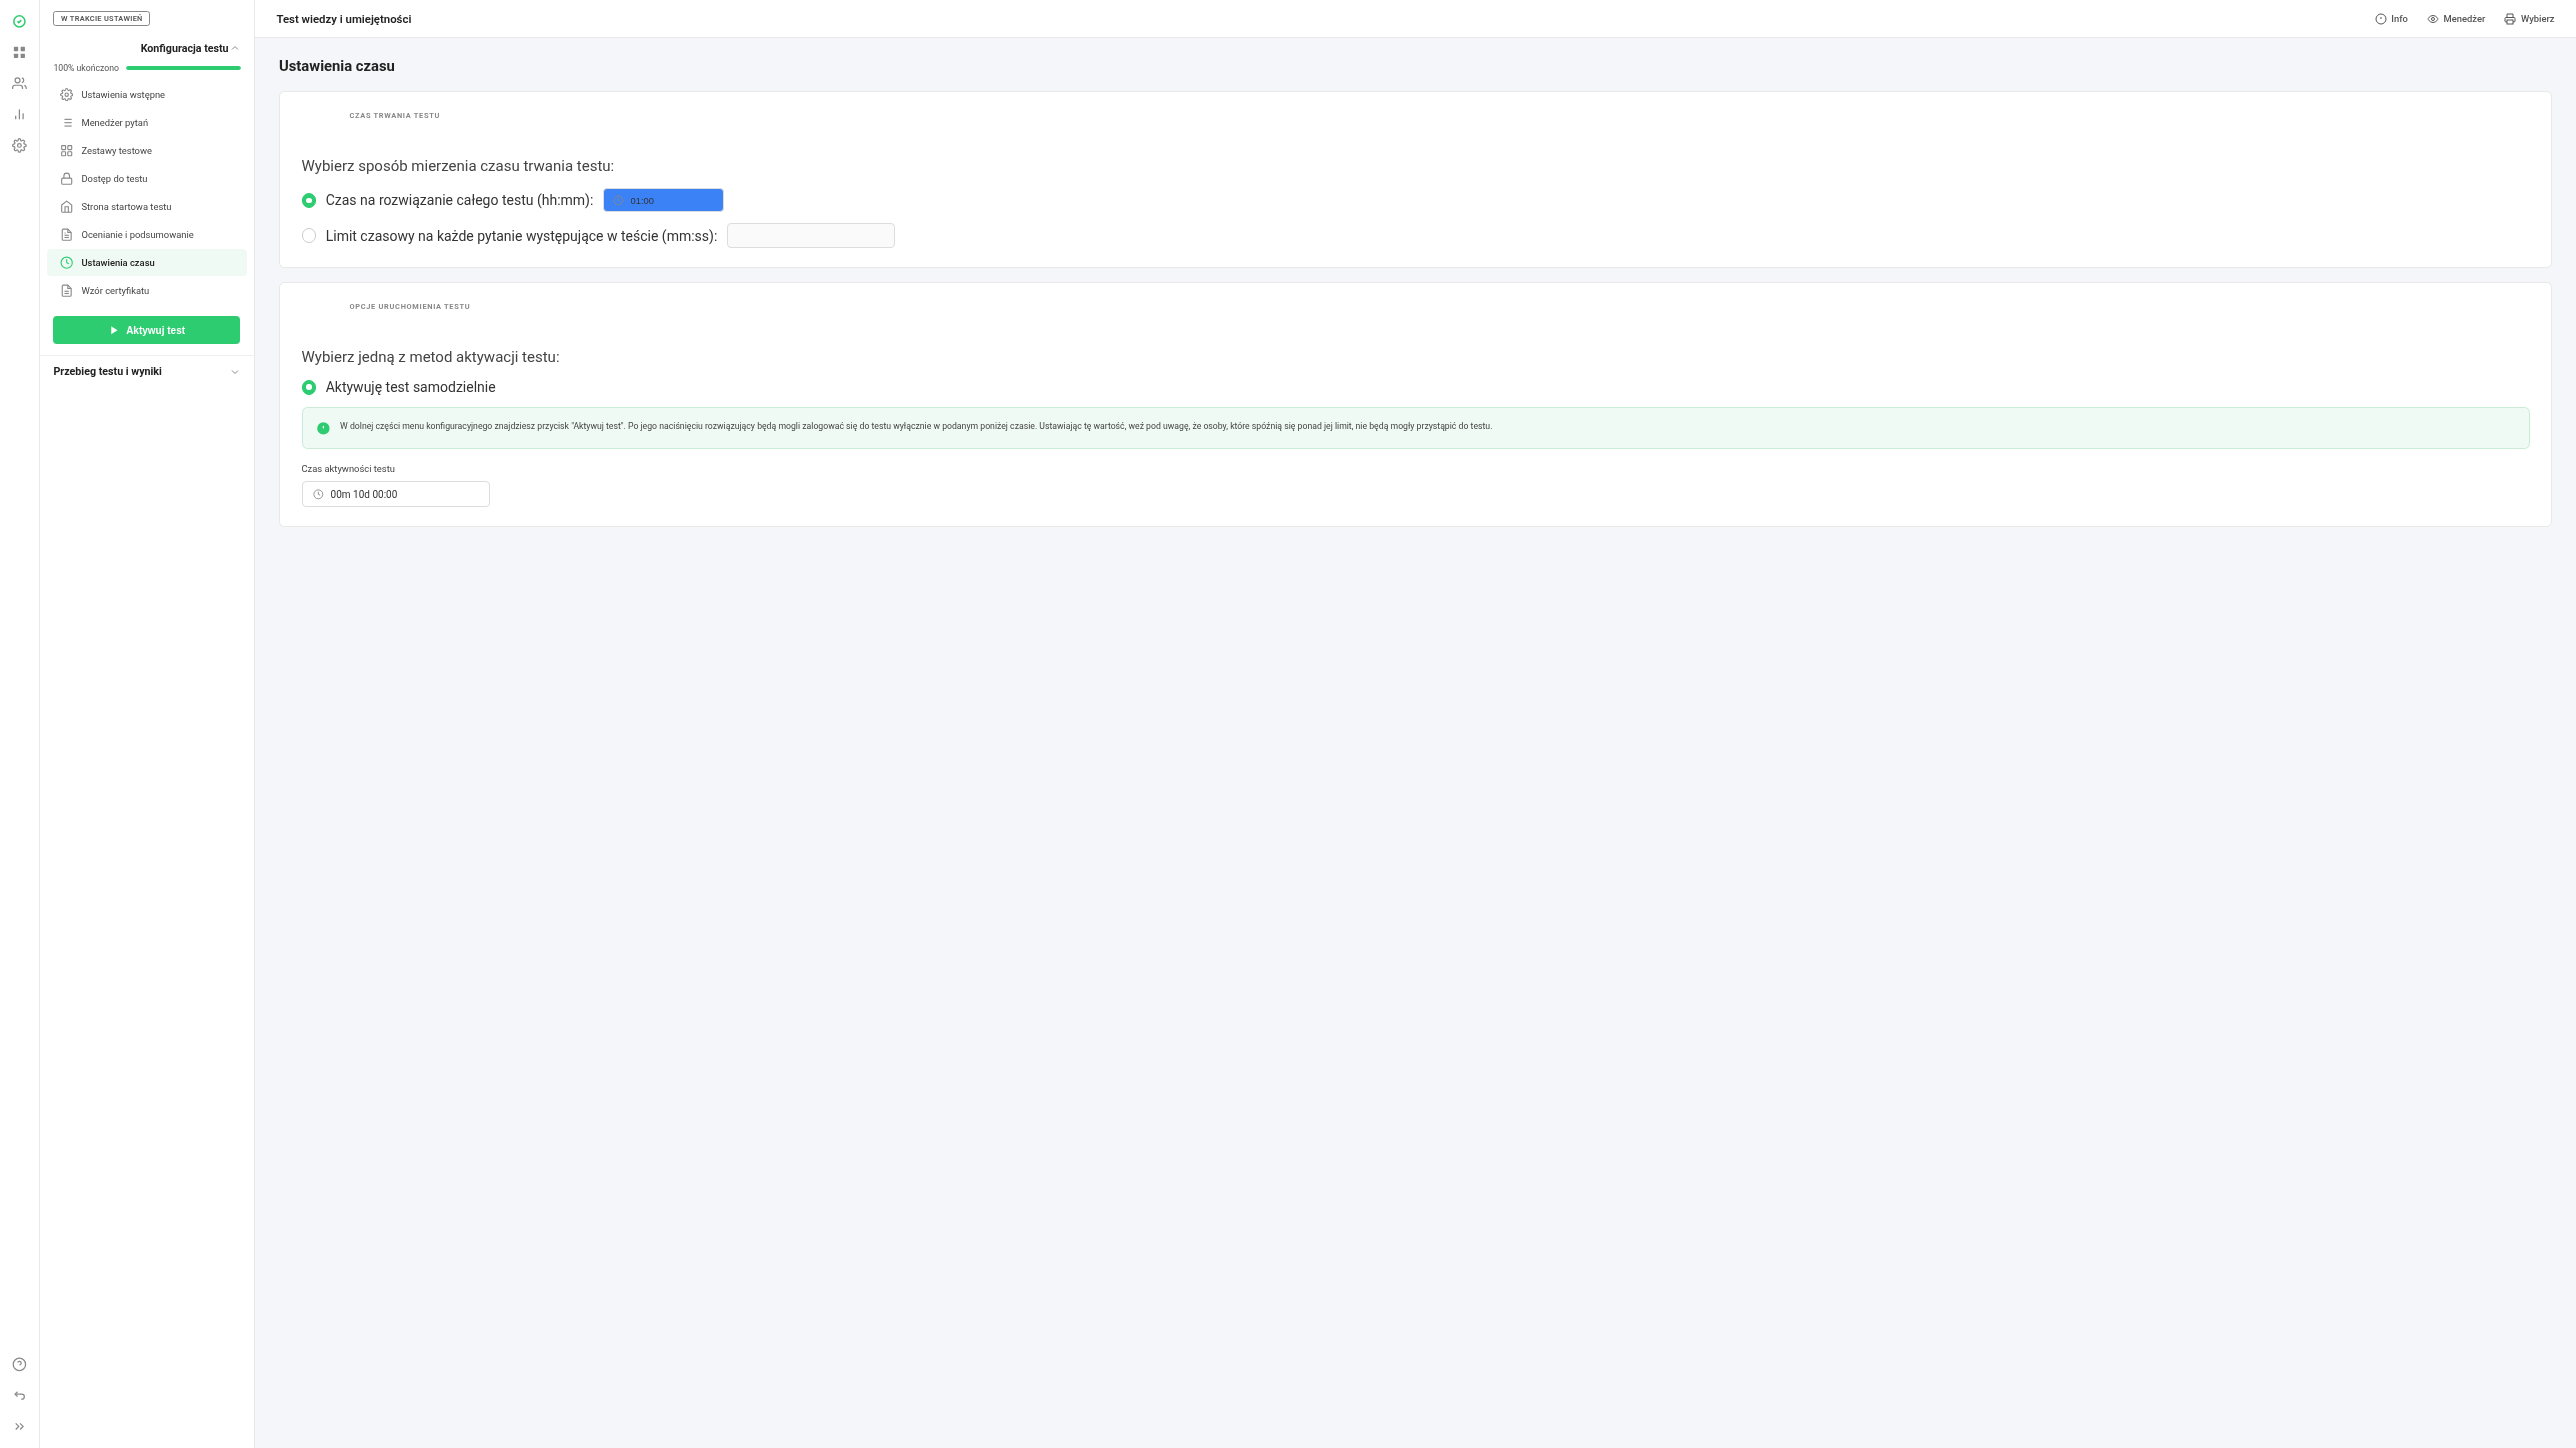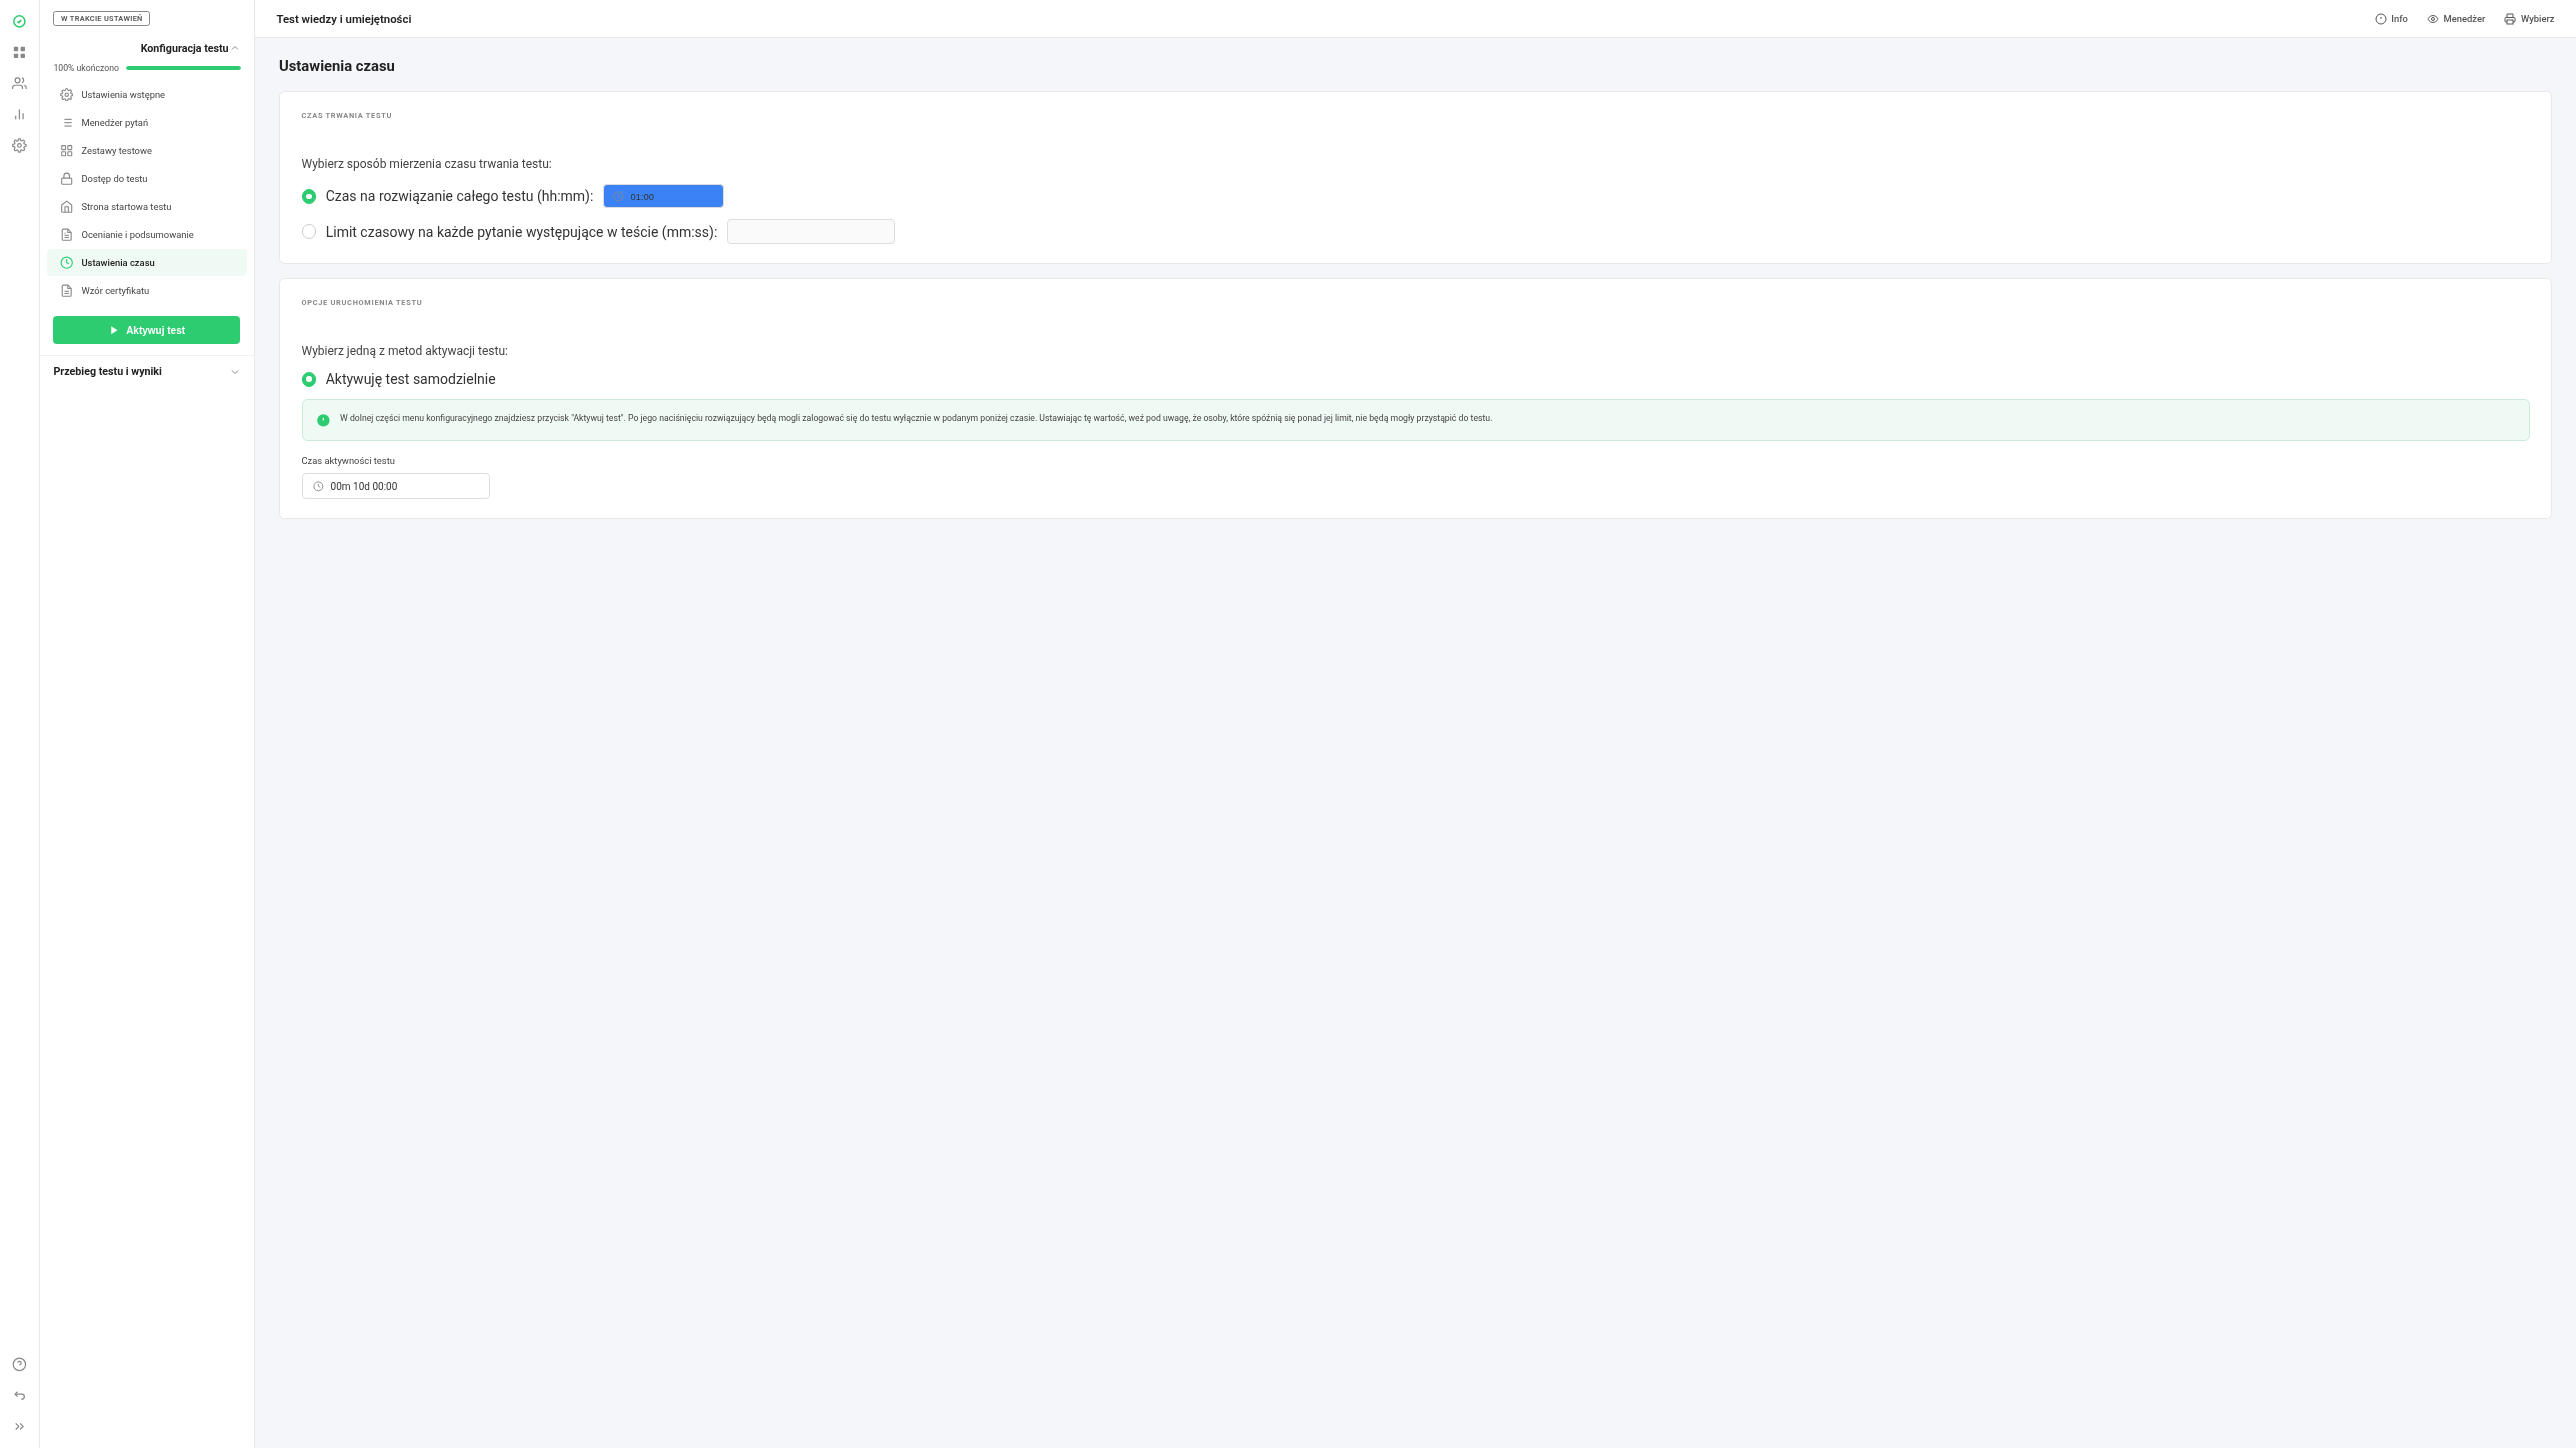--- a/index.html
+++ b/index.html
@@ -225,23 +225,24 @@
       padding: 19px 21.5px;
       margin-bottom: 13.4px;
       border: 0.7px solid #e8e8e8;
     }
     .card-section-title {
       font-size: 7.4px;
       font-weight: 700;
       letter-spacing: 0.7px;
       color: #888;
       margin-bottom: 9.4px;
+      margin-left: 48px;
     }
     .card-description {
-      font-size: 12px;
+      font-size: 15px;
       color: #444;
       margin-bottom: 13.4px;
       margin-top: 37px;
     }
 
     
     .radio-group {
       display: flex;
       flex-direction: column;
       gap: 10.7px;

